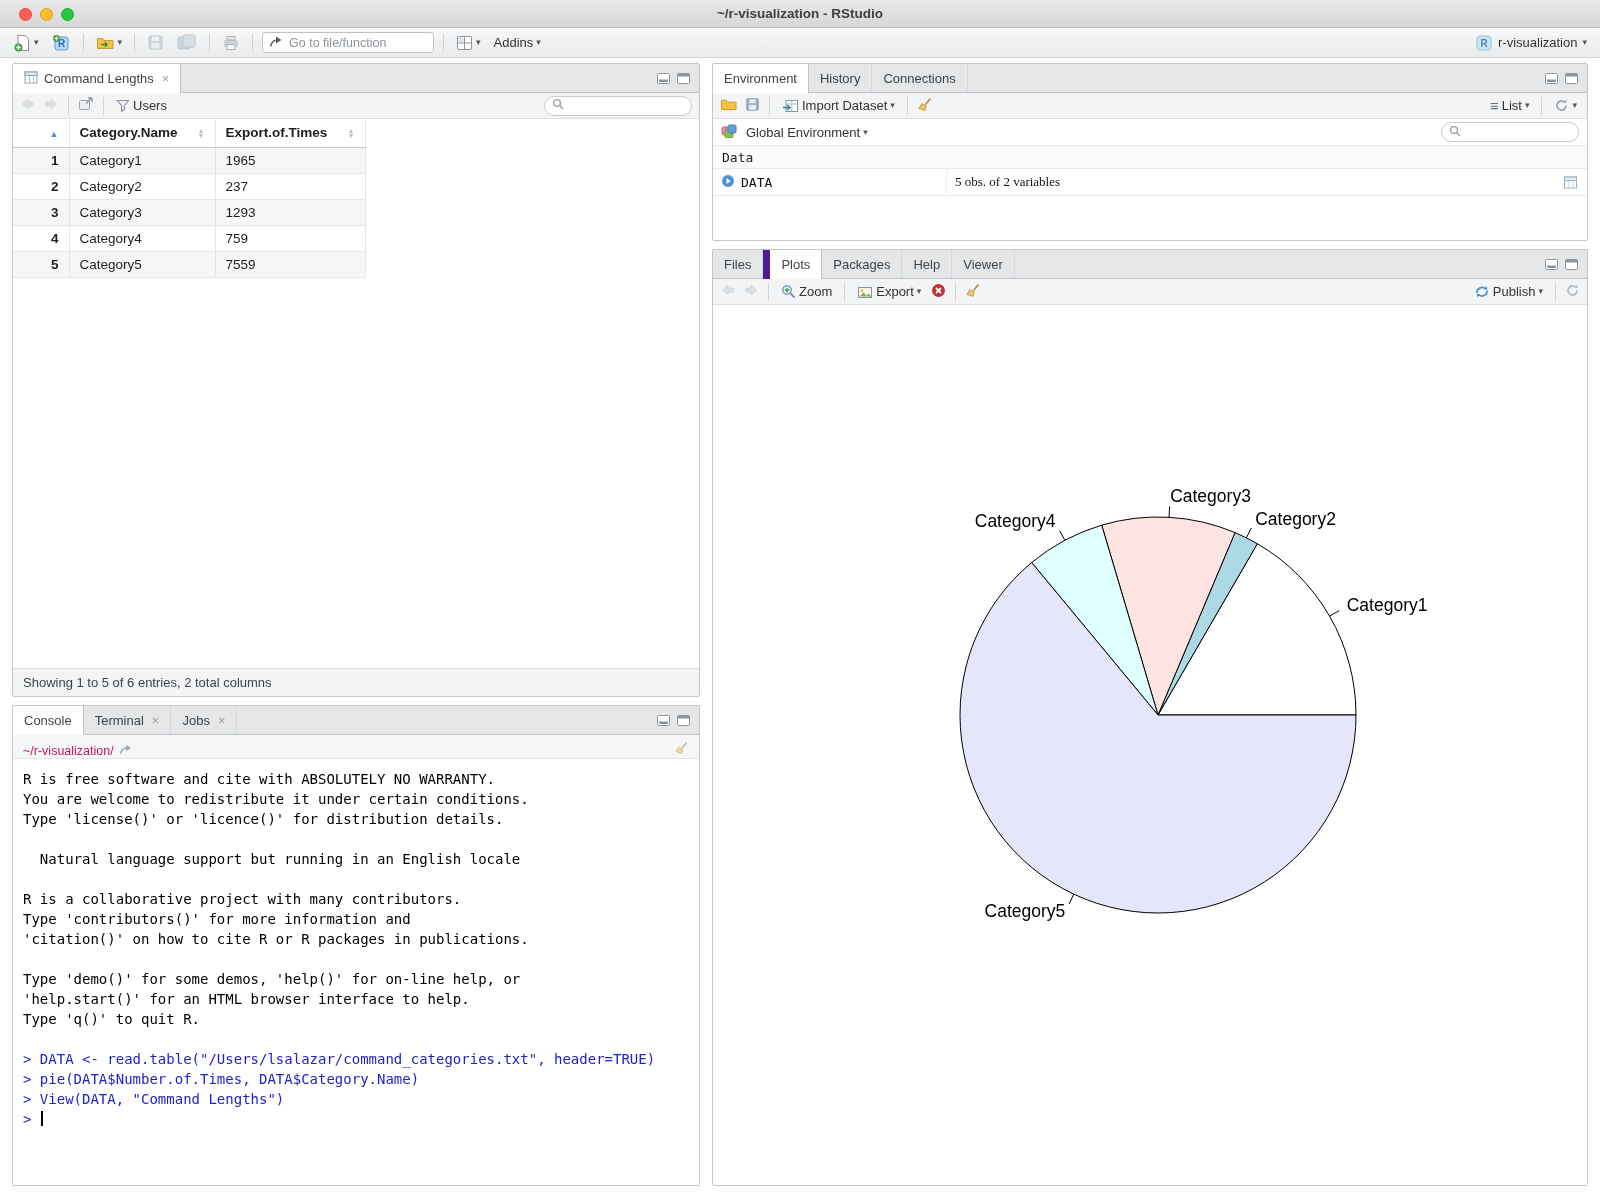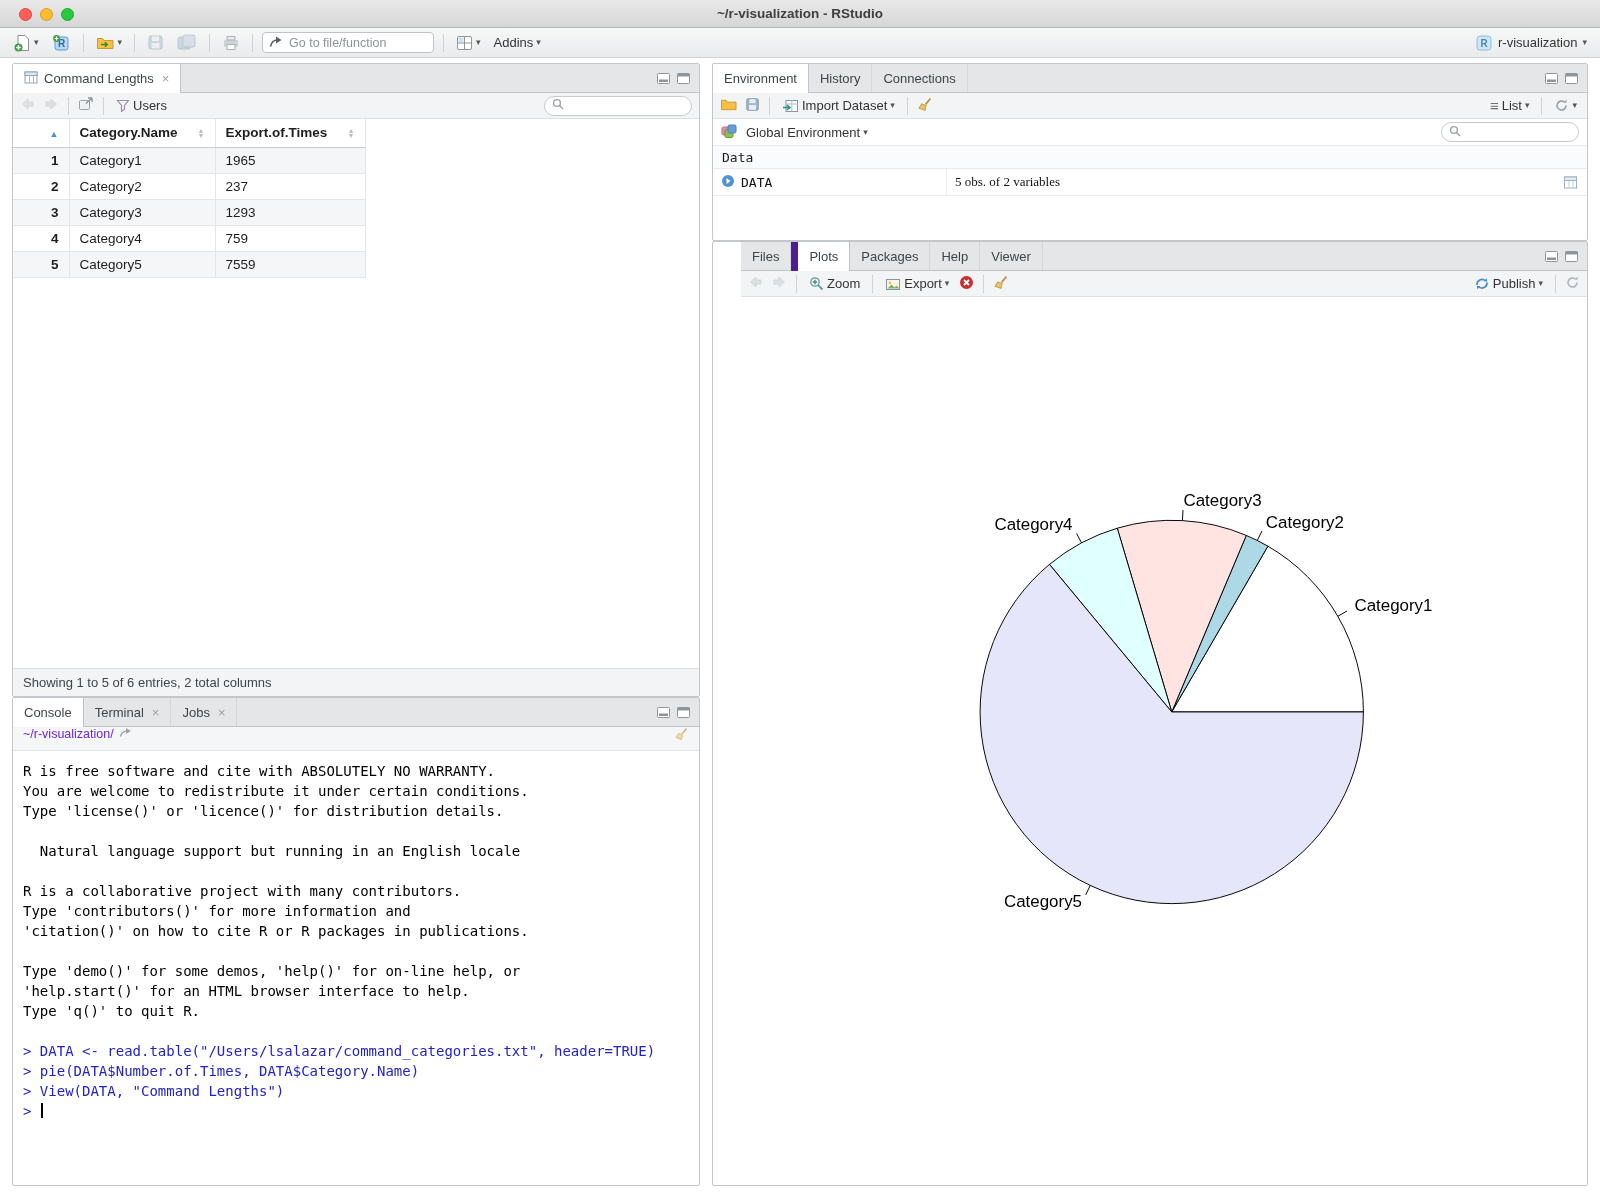--- a/index.html
+++ b/index.html
@@ -44,26 +44,26 @@
     display:flex; align-items:center; gap:5px; padding:0 6px;
   }
   .goto-box input { border:none; outline:none; flex:1; font-size:12.5px; color:#333; background:transparent; min-width:0;
                     font-family:"Liberation Sans",sans-serif; }
   .goto-box input::placeholder { color:#8d949a; }
   .spacer { flex:1; }
   .proj-btn { display:flex; align-items:center; gap:5px; font-size:13px; color:#333; }
 
   
   .content { flex:1; min-height:0; display:grid; grid-template-columns:688px 1fr; gap:0 12px; padding:5px 12px 9px; }
-  .col { display:flex; flex-direction:column; min-height:0; min-width:0; }
+  .col { display:flex; flex-direction:column; gap:8px; min-height:0; min-width:0; }
   .pane { border:1px solid #c3c7ca; border-radius:2px; background:#fff; display:flex; flex-direction:column; min-height:0; overflow:hidden; }
   #pane-viewer { height:634px; flex:0 0 634px; }
   #pane-console { flex:1; }
   #pane-env { height:178px; flex:0 0 178px; }
-  #pane-plots { flex:1;padding-left:28px; }
+  #pane-plots { flex:1; }
 
   
   .tabbar {
     height:29px; flex:0 0 29px; background:#e4e6e8; border-bottom:1px solid #bfc4c8;
     display:flex; align-items:stretch; font-size:13px; color:#3e4549;
   }
   .tab { display:flex; align-items:center; gap:6px; padding:0 11px; border-right:1px solid #d5d8da; position:relative; }
   .tab.active { background:#fff; border-right:1px solid #bfc4c8; border-left:7px solid #4c1d95; margin-bottom:-1px; z-index:1; }
   .tab.active:first-child { border-left:none; }
   .tab .x { color:#9aa0a5; font-size:13px; margin-left:2px; }
@@ -102,21 +102,21 @@
   
   .env-scope-row { height:27px; flex:0 0 27px; display:flex; align-items:center; gap:6px; padding:0 8px; border-bottom:1px solid #e6e8ea; font-size:13px; }
   .env-scope-row .search-box { width:138px; }
   .env-section { height:23px; flex:0 0 23px; display:flex; align-items:center; padding:0 9px; font-size:13px; color:#1e1e1e; background:#fafbfc; border-bottom:1px solid #e8eaeb; font-family:"DejaVu Sans Mono",monospace; }
   .env-row { height:27px; flex:0 0 27px; display:flex; align-items:center; border-bottom:1px solid #e8eaeb; font-family:"DejaVu Sans Mono",monospace; font-size:13px; color:#111; }
   .env-name { width:234px; flex:0 0 234px; display:flex; align-items:center; gap:6px; padding:0 8px; border-right:1px solid #eceeef; height:100%; }
   .env-desc { flex:1; padding:0 8px;font-family:Liberation Serif, serif; }
   .env-gridbtn { padding:0 9px; display:flex; align-items:center; }
 
   
-  .console-path { height:24px; flex:0 0 24px; background:#f5f6f7; border-bottom:1px solid #e2e4e6; display:flex; align-items:flex-start; gap:5px; padding:0 10px; font-size:12.5px; color:#6d28d9; }
+  .console-path { height:24px; flex:0 0 24px; background:#f5f6f7; border-bottom:1px solid #e2e4e6; display:flex; align-items:flex-end; gap:5px; padding:0 10px; font-size:12.5px; color:#be185d; }
   .console-body { flex:1; min-height:0; overflow:hidden; padding-left:10px; font-family:"DejaVu Sans Mono",monospace; font-size:14px; line-height:20px; color:#000; }
   .cline { white-space:pre; height:20px; }
   .console-body .cline:first-child { margin-top:-10px; }
   .cline.blue { color:#2222cc; }
   .cursor { display:inline-block; width:2px; height:15px; background:#000; vertical-align:-2px; margin-left:1px; }
 
   
   .plot-area { flex:1; min-height:0; position:relative; background:#fff; }
   .plot-area svg { position:absolute; inset:0; width:100%; height:100%; }
 </style>

